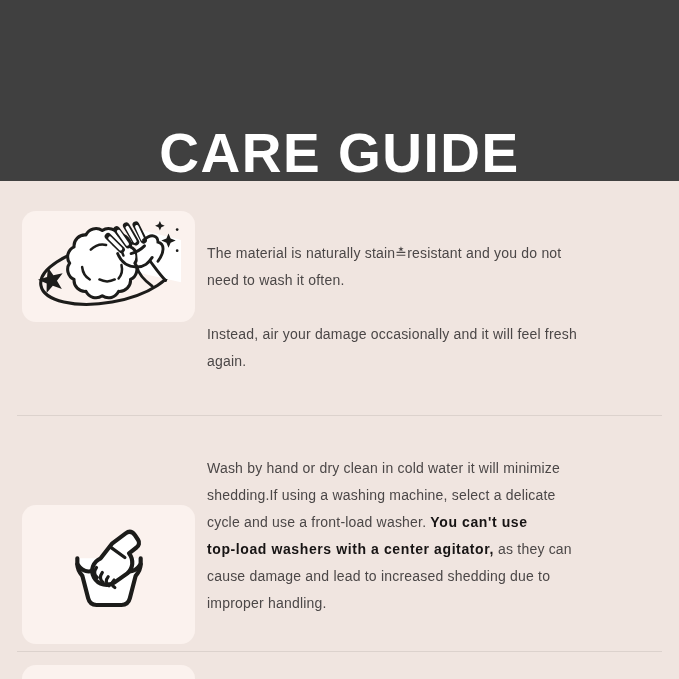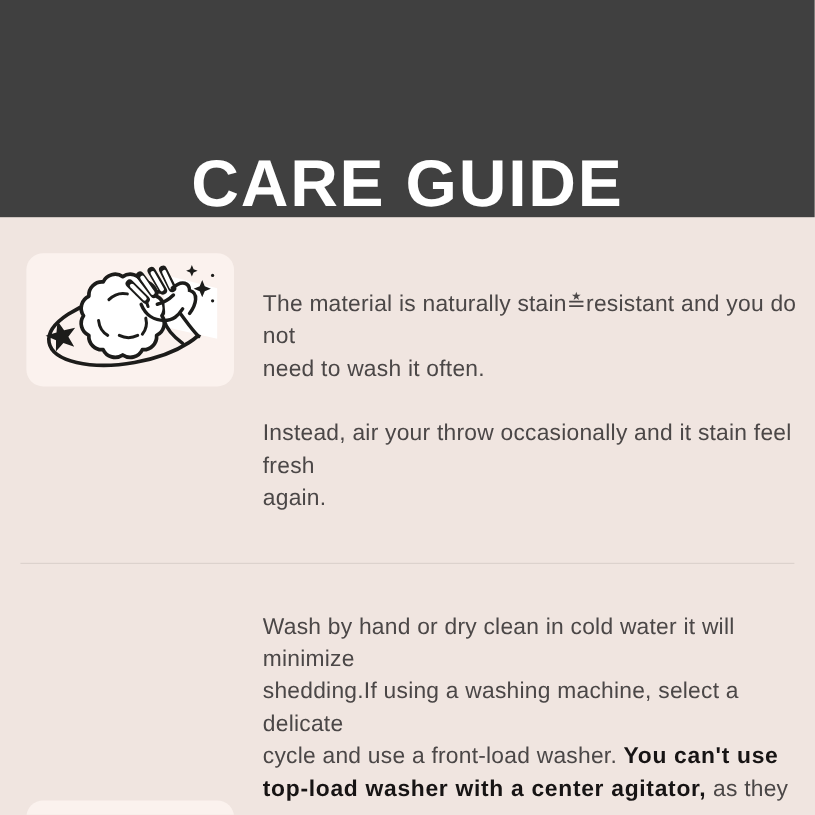--- a/index.html
+++ b/index.html
@@ -20,22 +20,22 @@
   .main{padding:30px 0 0 22px;}
   .row{display:flex;align-items:flex-start;}
   .icon-card{
     flex:0 0 173px;width:173px;background:#fbf2ee;border-radius:14px;
     display:flex;align-items:center;justify-content:center;
   }
   .card-1{height:111px;}
   .card-2{height:139px;margin-top:9px;}
   .card-3{height:107px;}
   .text{
-    margin-left:24px;width:462px;
-    color:#4b4747;font-size:19px;line-height:27px;letter-spacing:0.2px;
+    margin-left:12px;width:462px;
+    color:#4b4747;font-size:14px;line-height:27px;letter-spacing:0.2px;
     white-space:pre-line;text-align:left;
   }
   .text p{margin:0;}
   .text-1{margin-top:2px;}
   .text strong{color:#171414;font-weight:700;letter-spacing:0.6px;}
   .divider{
     border:none;height:1px;background:#dcd2cd;
     width:645px;margin:13px 0 0 -5px;
   }
   .divider-1{margin-top:13px;}
@@ -98,21 +98,21 @@
           <path d="M137,15 l2.2,5.3 5.3,2.2 -5.3,2.2 -2.2,5.3 -2.2,-5.3 -5.3,-2.2 5.3,-2.2 Z"></path>
           <path d="M128,2 l1.5,3.5 3.5,1.5 -3.5,1.5 -1.5,3.5 -1.5,-3.5 -3.5,-1.5 3.5,-1.5 Z"></path>
           <circle cx="146" cy="33" r="1.4"></circle>
           <circle cx="146" cy="11" r="1.4"></circle>
         </g>
       </svg>
     </div>
     <div class="text text-1">
       <p>The material is naturally stain≛resistant and you do not
 need to wash it often.</p>
-      <p>Instead, air your throw occasionally and it stain feel fresh
+      <p>Instead, air your damage occasionally and it will feel fresh
 again.</p>
     </div>
   </section>
 
   <hr class="divider divider-1">
 
   <section class="row row-2">
     <div class="icon-card card-2">
       <svg width="100" height="100" viewBox="0 0 120 120">
 
@@ -131,21 +131,21 @@
           <path d="M52,57 q-5,7 1,12"></path>
           <path d="M59,62 q-5,6 1,11"></path>
           <path d="M66,66 q-5,5 1,9"></path>
         </g>
       </svg>
     </div>
     <div class="text text-2">
       <p><span>Wash by hand or dry clean in cold water it will minimize
 shedding.If using a washing machine, select a delicate
 cycle and use a front-load washer. </span><strong>You can't use
-top-load washer with a center agitator,</strong><span> as they can
+top-load washers with a center agitator,</strong><span> as they can
 cause damage and lead to increased shedding due to
 improper handling.</span></p>
     </div>
   </section>
 
   <hr class="divider divider-2">
 
   <section class="row row-3">
     <div class="icon-card card-3">
       <svg width="80" height="90" viewBox="0 0 80 90">

